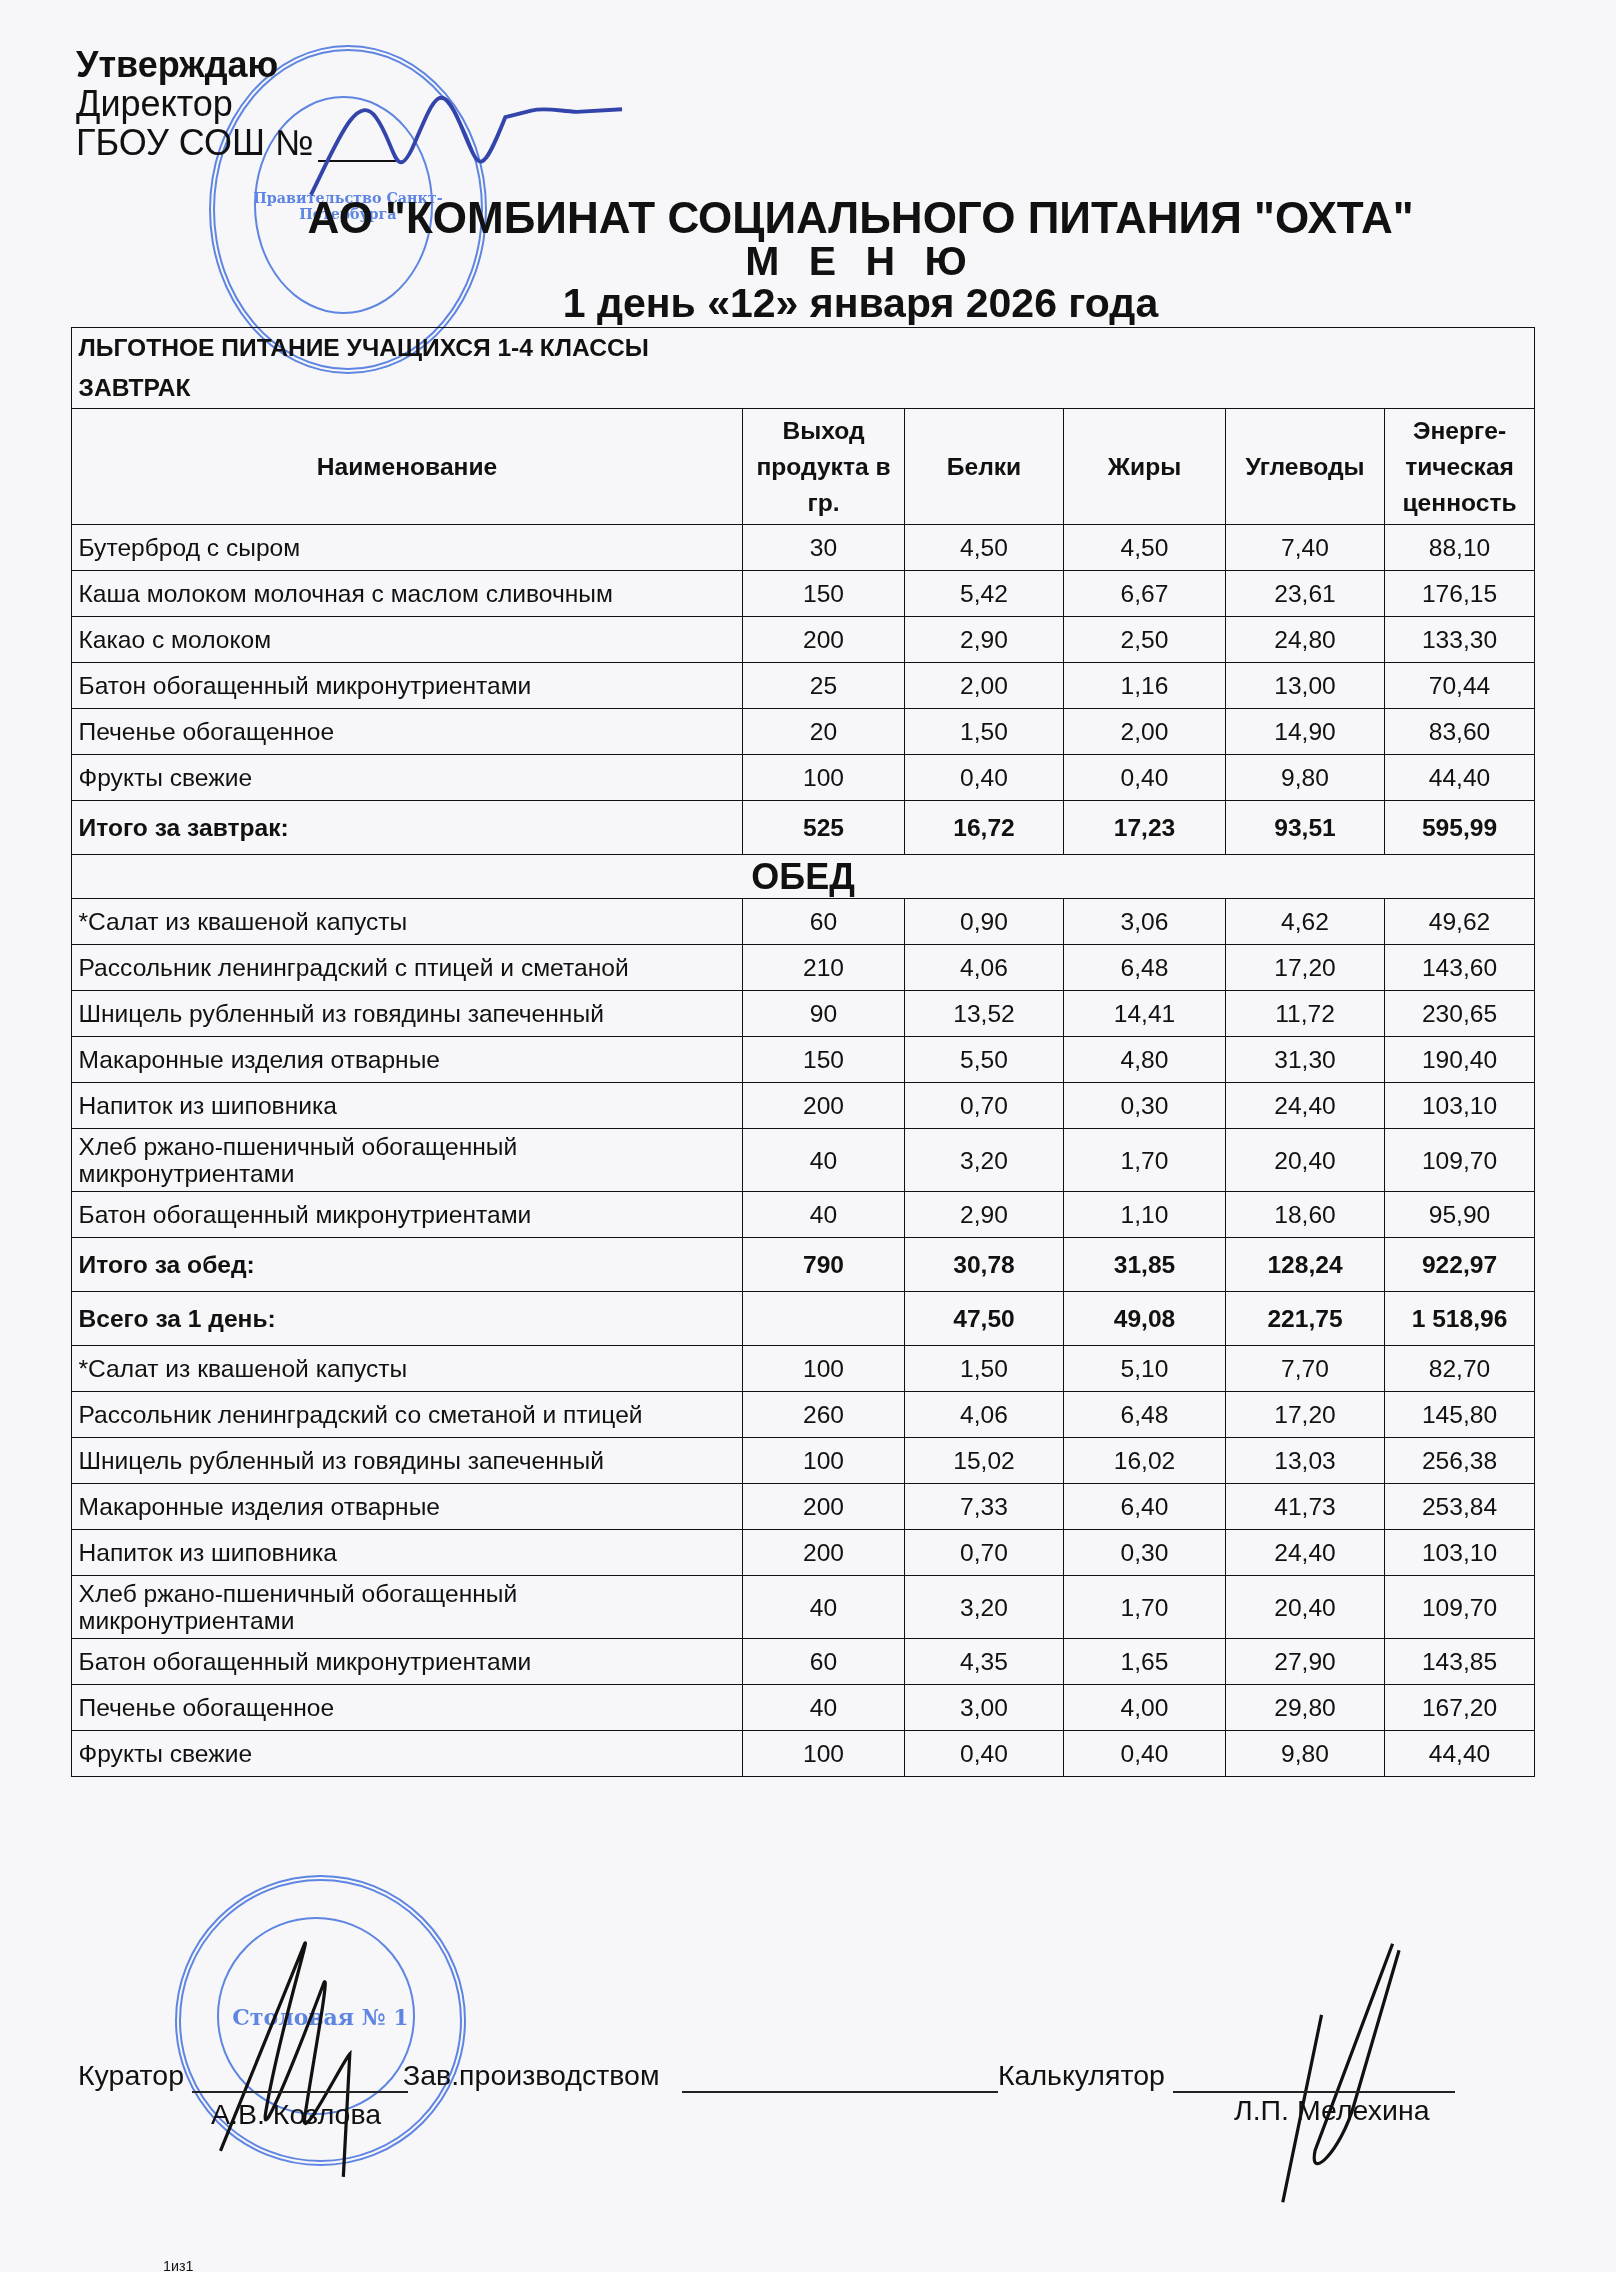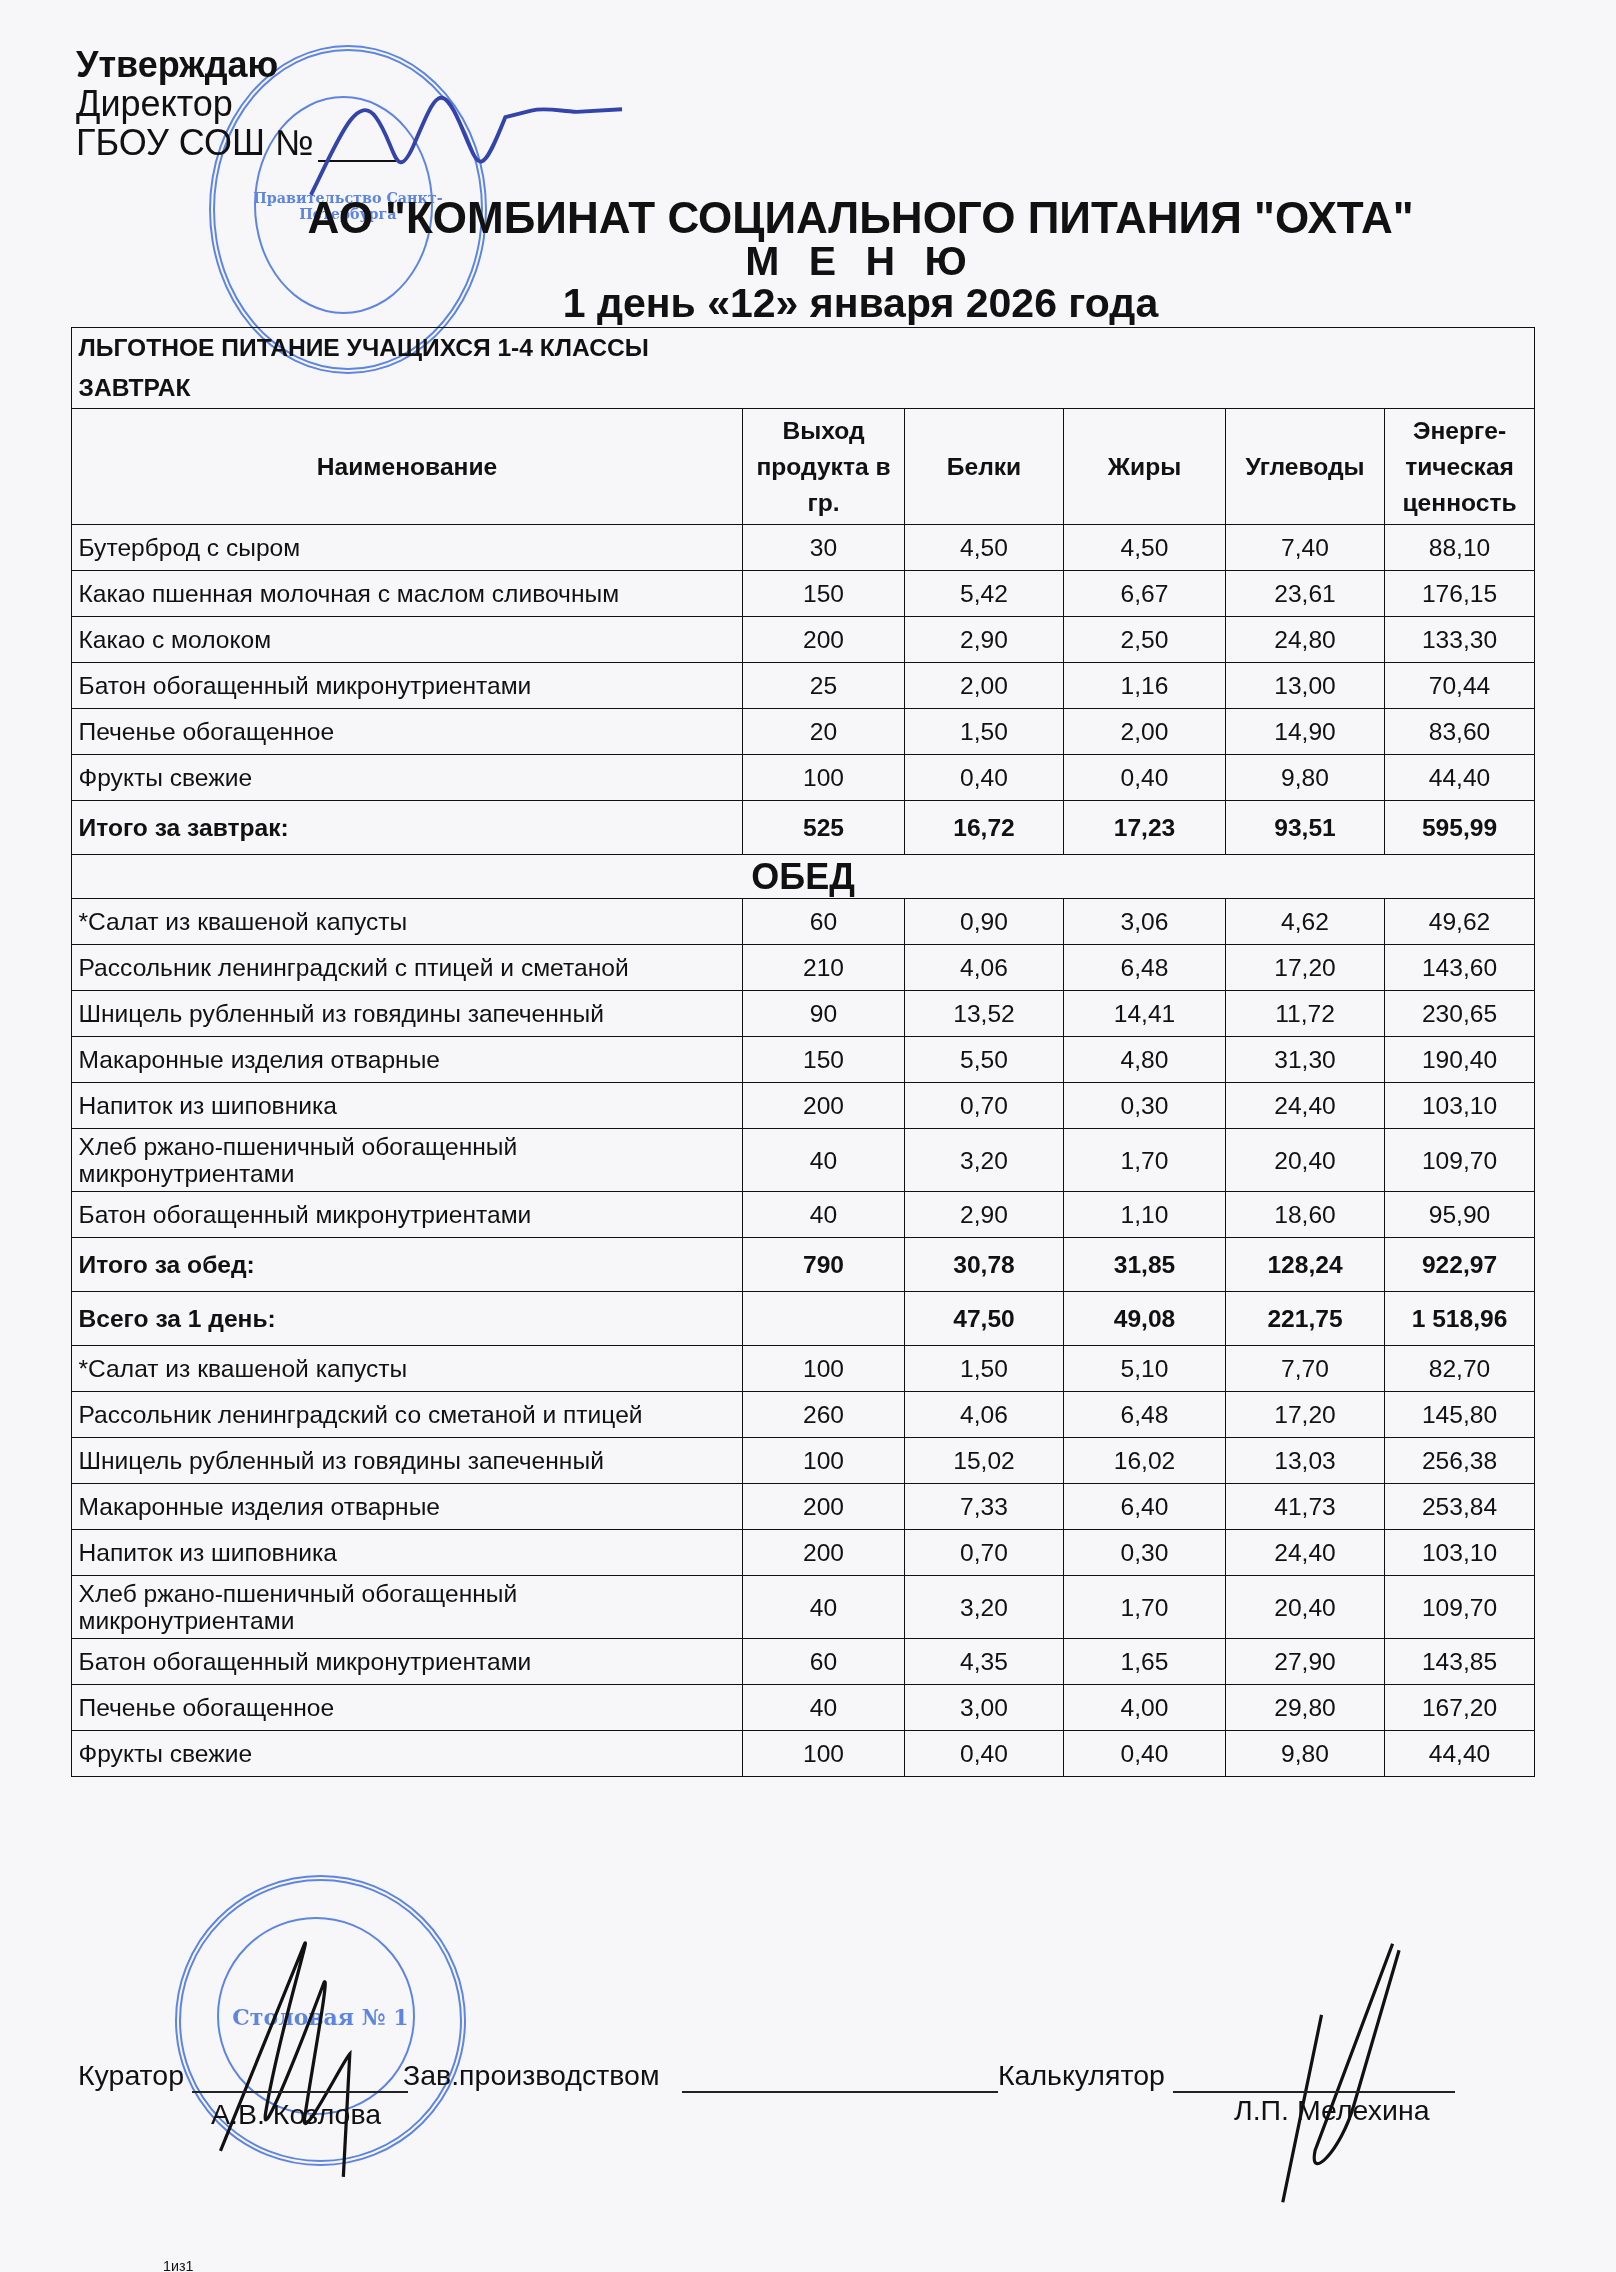--- a/index.html
+++ b/index.html
@@ -88,21 +88,21 @@
       </tr>
     <tr class="item">
           <td>Бутерброд с сыром</td>
           <td class="num">30</td>
           <td class="num">4,50</td>
           <td class="num">4,50</td>
           <td class="num">7,40</td>
           <td class="num">88,10</td>
         </tr>
         <tr class="item">
-          <td>Какао пшенная молочная с маслом сливочным</td>
+          <td>Каша молоком молочная с маслом сливочным</td>
           <td class="num">150</td>
           <td class="num">5,42</td>
           <td class="num">6,67</td>
           <td class="num">23,61</td>
           <td class="num">176,15</td>
         </tr>
         <tr class="item">
           <td>Какао с молоком</td>
           <td class="num">200</td>
           <td class="num">2,90</td>

